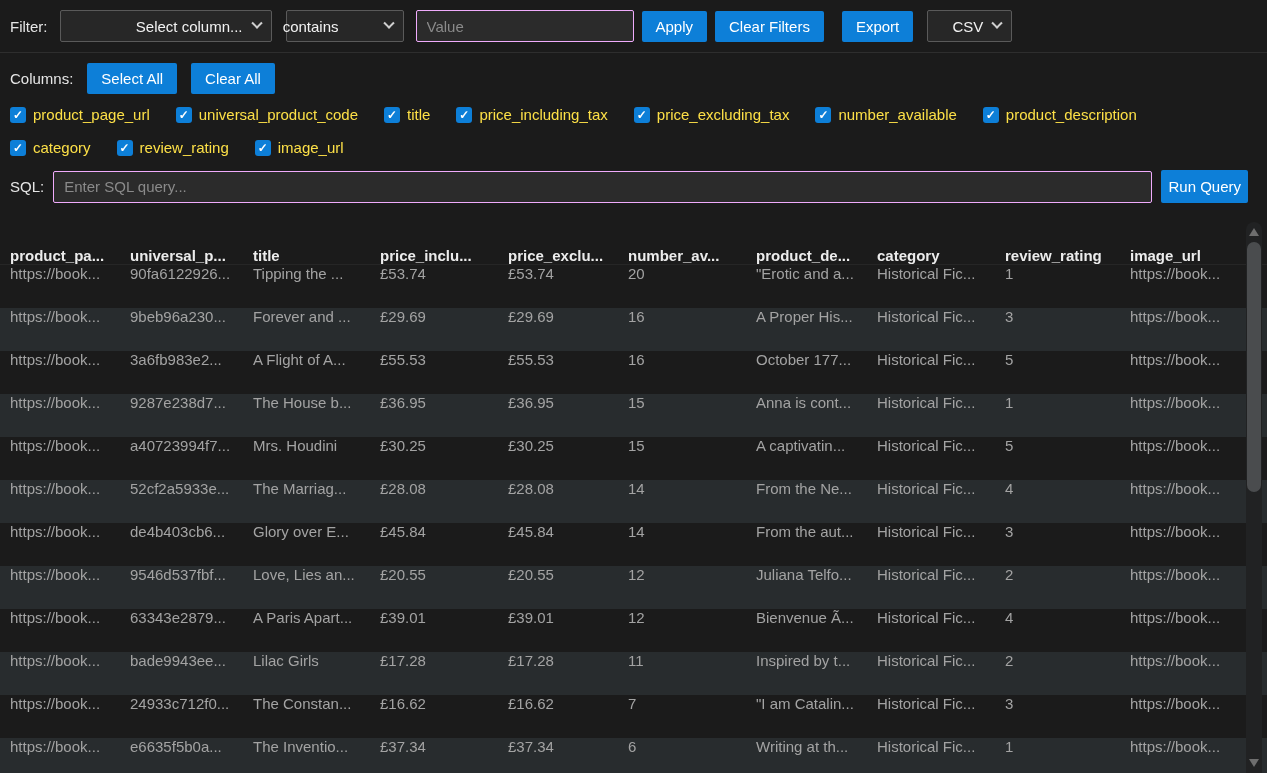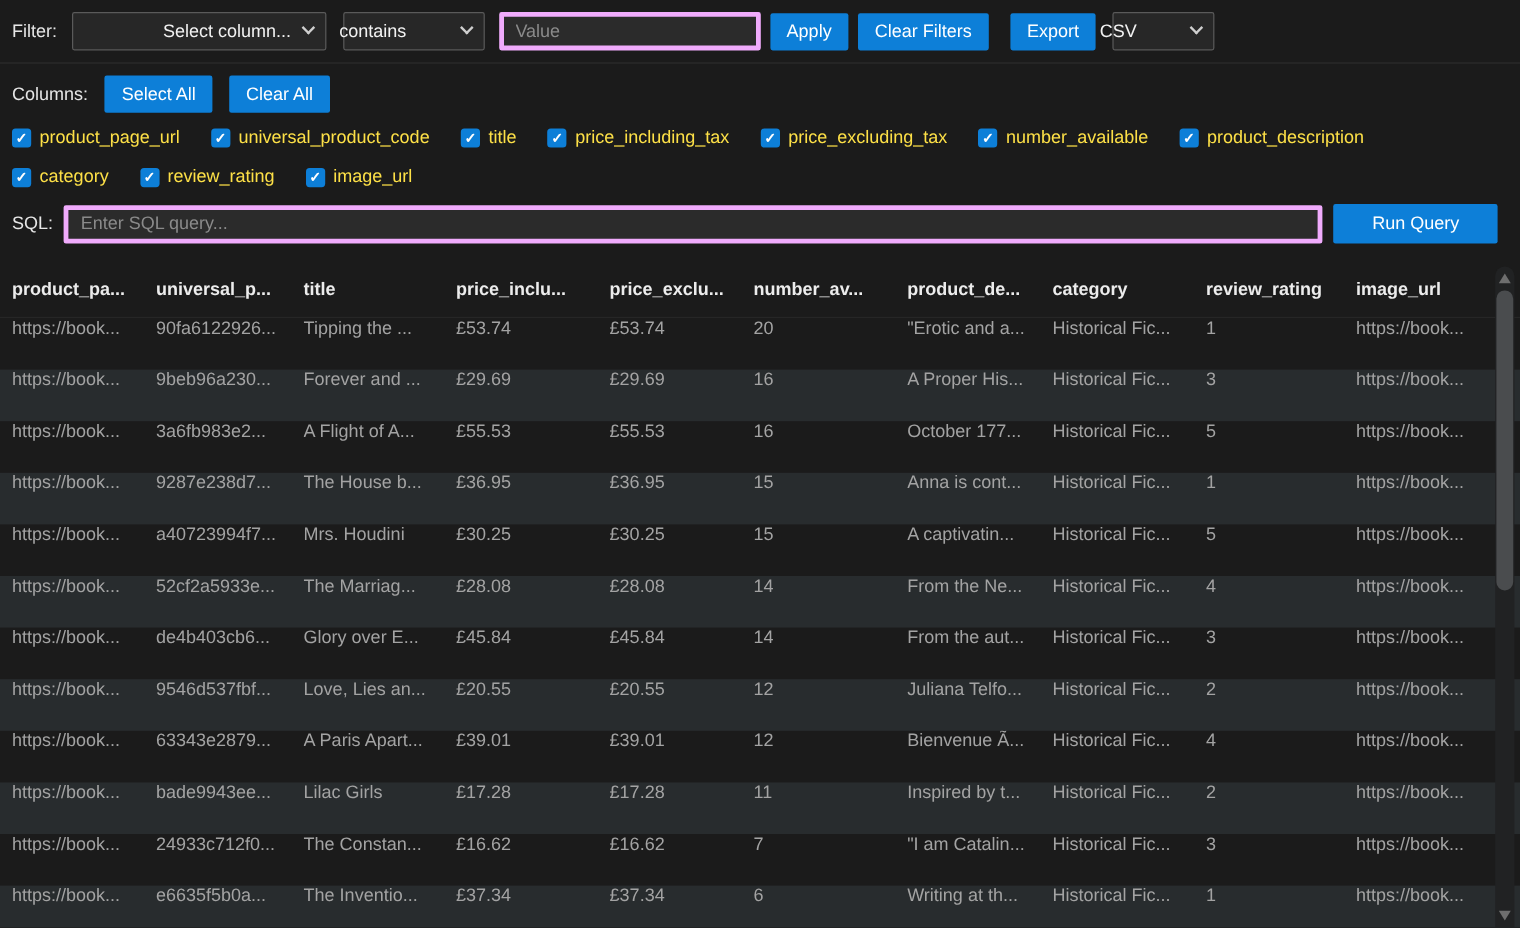--- a/index.html
+++ b/index.html
@@ -15,27 +15,27 @@
   
   .filter-bar {
     display:flex; align-items:center; gap:8px;
     padding:10px; border-bottom:1px solid #2e2e2e;
   }
   .select {
     height:32px; background:#272727; border:1px solid #5a5a5a; border-radius:2px;
     display:flex; align-items:center; justify-content:flex-end;
     padding:0 10px; font-size:15px; color:#f2f2f2; cursor:default;
   }
-  .w212{width:212px; margin-left:4px;} .w118{width:118px; margin-left:6px;gap:36px;} .w85{width:85px; margin-left:6px;gap:36px;}
+  .w212{width:212px; margin-left:4px;} .w118{width:118px; margin-left:6px;gap:36px;} .w85{width:85px; margin-left:6px;}
   .chev {
     width:8px; height:8px; border-right:2px solid #cfcfcf; border-bottom:2px solid #cfcfcf;
     transform:rotate(45deg) translate(-2px,-2px); margin-left:10px; flex:none;
   }
   input[type=text] {
-    height:32px; background:#2b2b2b; border:4px solid #f0abfc; border-radius:2px;
+    height:32px; background:#2b2b2b; border:1px solid #f0abfc; border-radius:2px;
     color:#eee; font-size:15px; padding:0 10px; outline:none;
     font-family:"Liberation Sans", sans-serif;
   }
   input::placeholder { color:#8a8a8a; }
   .value-input { width:218px; margin-left:4px; }
   .btn {
     height:31px; background:#0d7fd8; color:#fff; border:none; border-radius:2px;
     font-size:15px; padding:0 14px; cursor:pointer; white-space:nowrap;
     font-family:"Liberation Sans", sans-serif;
   }
@@ -53,26 +53,26 @@
   .cb-item { display:flex; align-items:center; gap:7px; cursor:pointer; }
   .cb {
     width:16px; height:16px; background:#0d7fd8; border-radius:3px; flex:none;
     color:#fff; font-size:12px; font-weight:bold; line-height:16px; text-align:center;
   }
   .cb-label { font-size:15px; color:#fde047; white-space:nowrap; }
 
   
   .sql-bar { display:flex; align-items:center; gap:9px; padding:12px 19px 10px 10px; }
   .sql-input { flex:1; height:33px; }
-  .btn-run { height:33px; padding:0 32px; }
+  .btn-run { height:33px; padding:0 7px; }
 
   
   .table-wrap { margin-top:6px; }
   .t-head {
-    display:flex; align-items:center; height:46px; padding-left:10px;
+    display:flex; align-items:flex-end; height:46px; padding-left:10px;
     font-weight:bold; font-size:15px; color:#ececec;
     border-bottom:1px solid #262626;
   }
   .t-row { display:flex; align-items:flex-start; height:43px; padding-left:10px; font-size:15px; color:#a3a3a3; }
   .t-row:nth-child(even) { background:#282c2e; }
   .t-cell { white-space:nowrap; overflow:hidden; padding-right:8px; }
   .c0{width:120px}.c1{width:123px}.c2{width:127px}.c3{width:128px}.c4{width:120px}
   .c5{width:128px}.c6{width:121px}.c7{width:128px}.c8{width:125px}.c9{width:112px}
 
   

